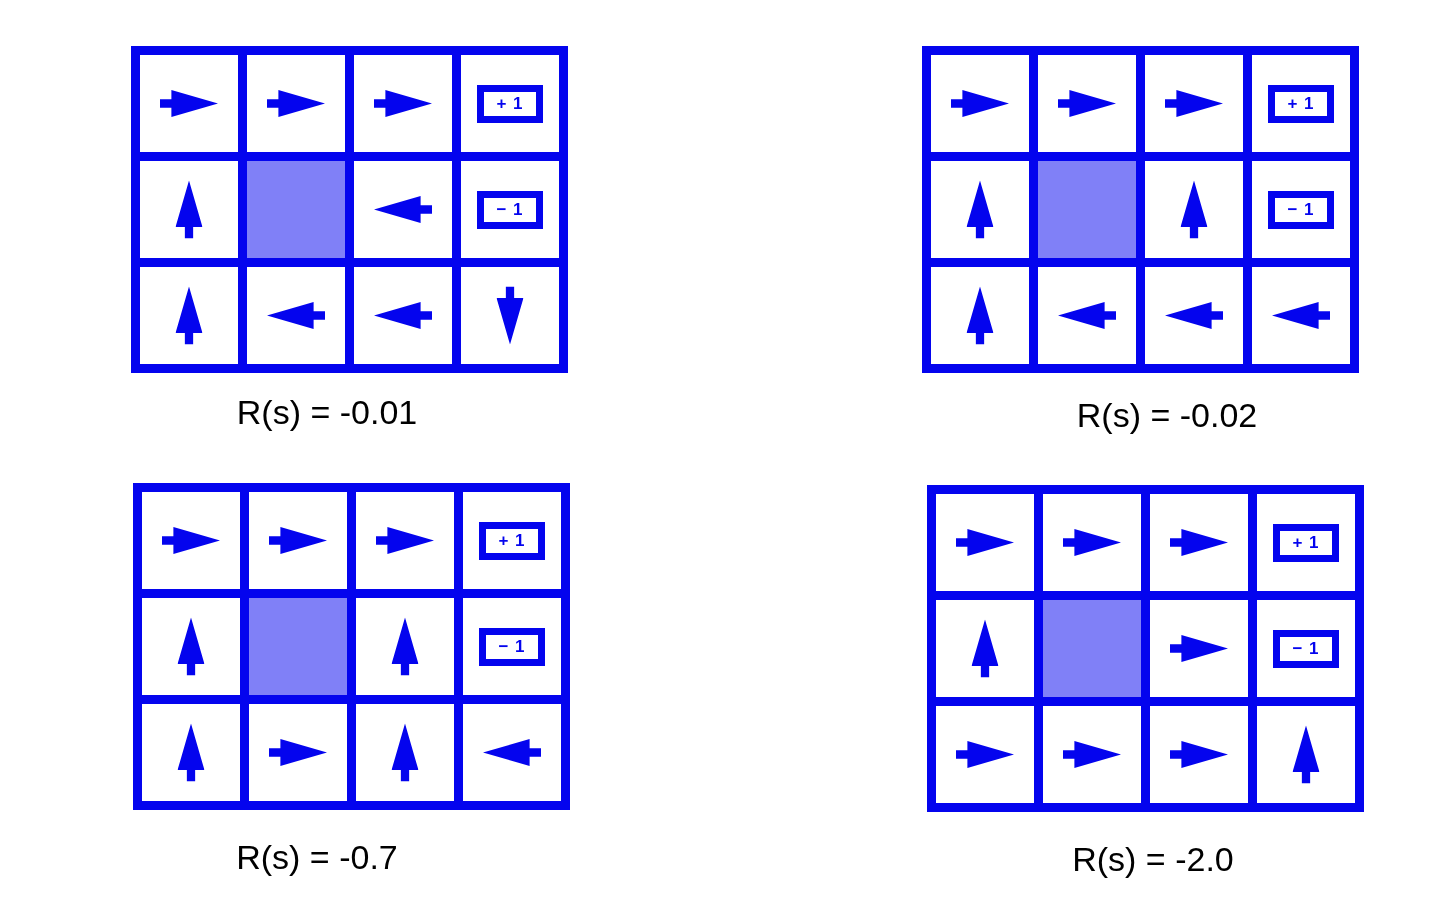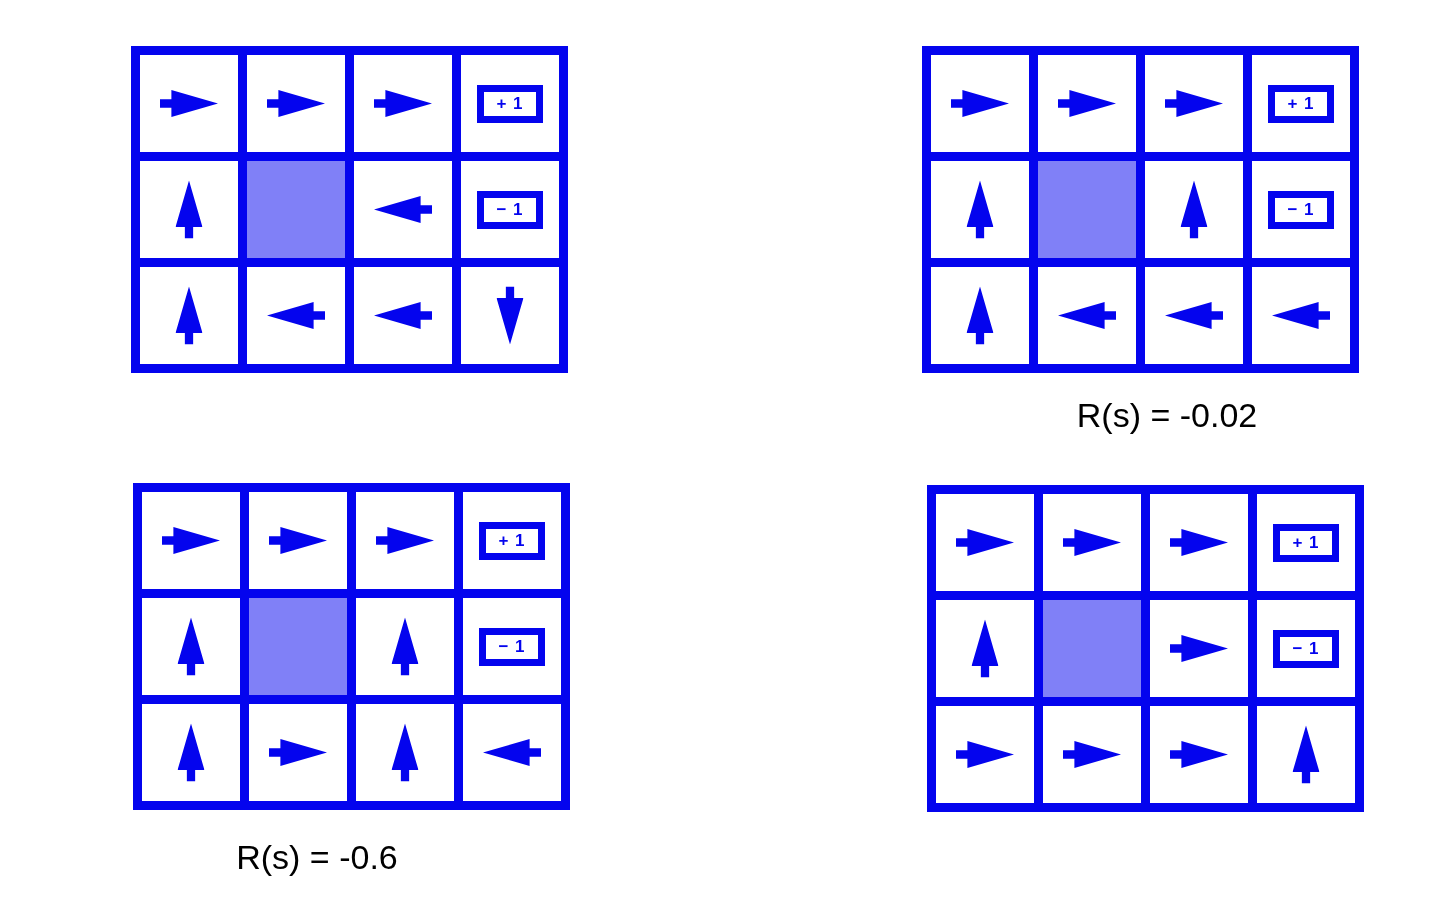--- a/index.html
+++ b/index.html
@@ -284,16 +284,18 @@
           <polygon points="0,9 11,9 11,0 56,13 11,26 11,17 0,17"></polygon>
         </svg>
       </div>
       <div class="cell">
         <svg class="arrow dir-up" viewBox="0 0 56 26" xmlns="http://www.w3.org/2000/svg">
           <polygon points="0,9 11,9 11,0 56,13 11,26 11,17 0,17"></polygon>
         </svg>
       </div>
     </div>
 
+  <div class="reward-label" id="label-0">R(s) = -0.01</div>
   <div class="reward-label" id="label-1">R(s) = -0.02</div>
-  <div class="reward-label" id="label-2">R(s) = -0.6</div>
+  <div class="reward-label" id="label-2">R(s) = -0.7</div>
+  <div class="reward-label" id="label-3">R(s) = -2.0</div>
 
 </div>
 
 </body></html>

